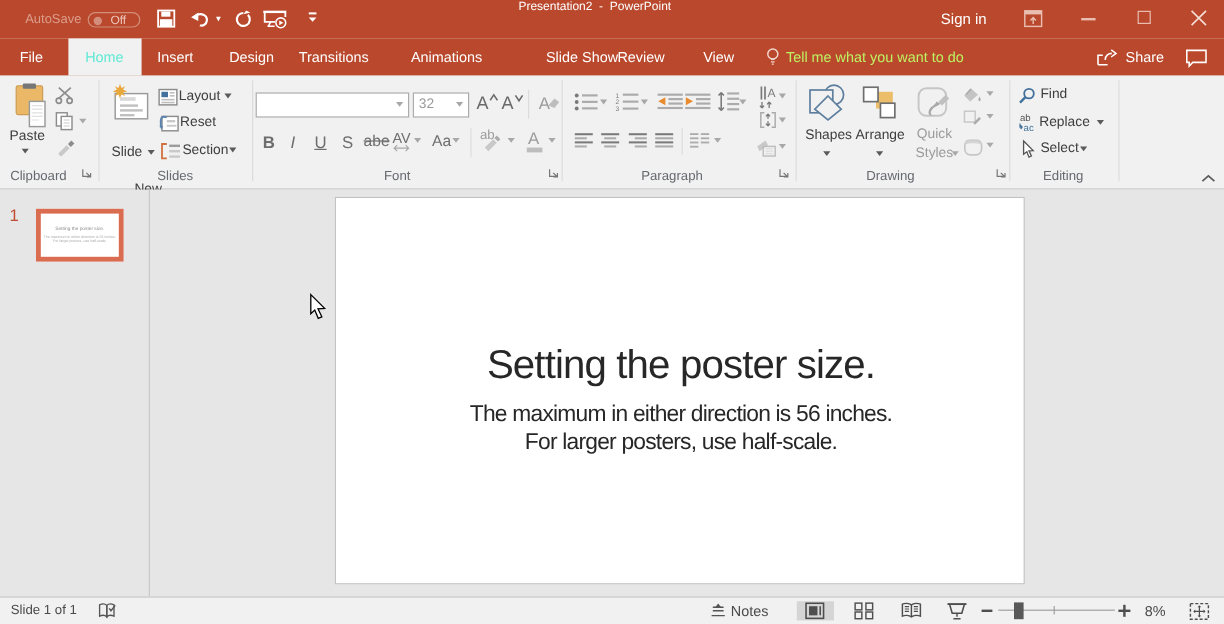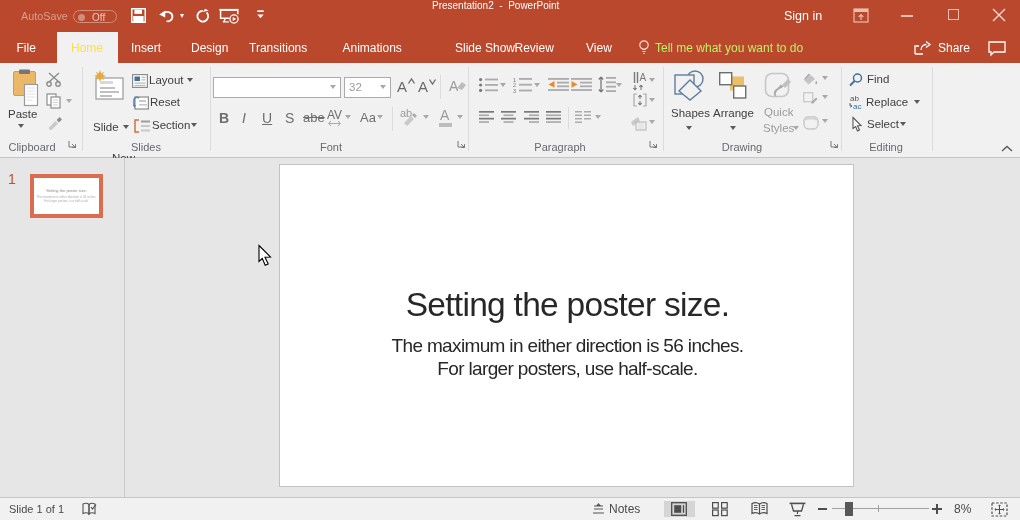--- a/index.html
+++ b/index.html
@@ -88,21 +88,21 @@
   <div class="abs" style="left:948px; top:9px; width:11px; height:11px; border:1.2px solid #E9BDAF;"></div>
 
   <svg style="left:992px; top:8px;" width="14" height="14" viewBox="0 0 14 14">
     <path d="M1 1 L13 13 M13 1 L1 13" stroke="#F4DCD4" stroke-width="1.4"></path>
   </svg>
 </div>
 
 <div class="abs" id="tabsrow">
   <div class="tab" style="left:16.5px;">File</div>
   <div class="abs" style="left:57px; top:0; width:61px; height:31px; background:#F1F1F1;"></div>
-  <div class="tab" style="left:71px; color:#fde047;">Home</div>
+  <div class="tab" style="left:71px; color:#5eead4;">Home</div>
   <div class="tab" style="left:131px;">Insert</div>
   <div class="tab" style="left:191px;">Design</div>
   <div class="tab" style="left:249px;">Transitions</div>
   <div class="tab" style="left:342.5px;">Animations</div>
   <div class="tab" style="left:427px;margin-left:28px;">Slide Show</div>
   <div class="tab" style="left:514.5px;">Review</div>
   <div class="tab" style="left:586px;">View</div>
 
   <svg style="left:638px; top:8px;" width="12" height="16" viewBox="0 0 12 16">
     <circle cx="6" cy="5" r="4.2" fill="none" stroke="#F3D9D1" stroke-width="1.2"></circle>

